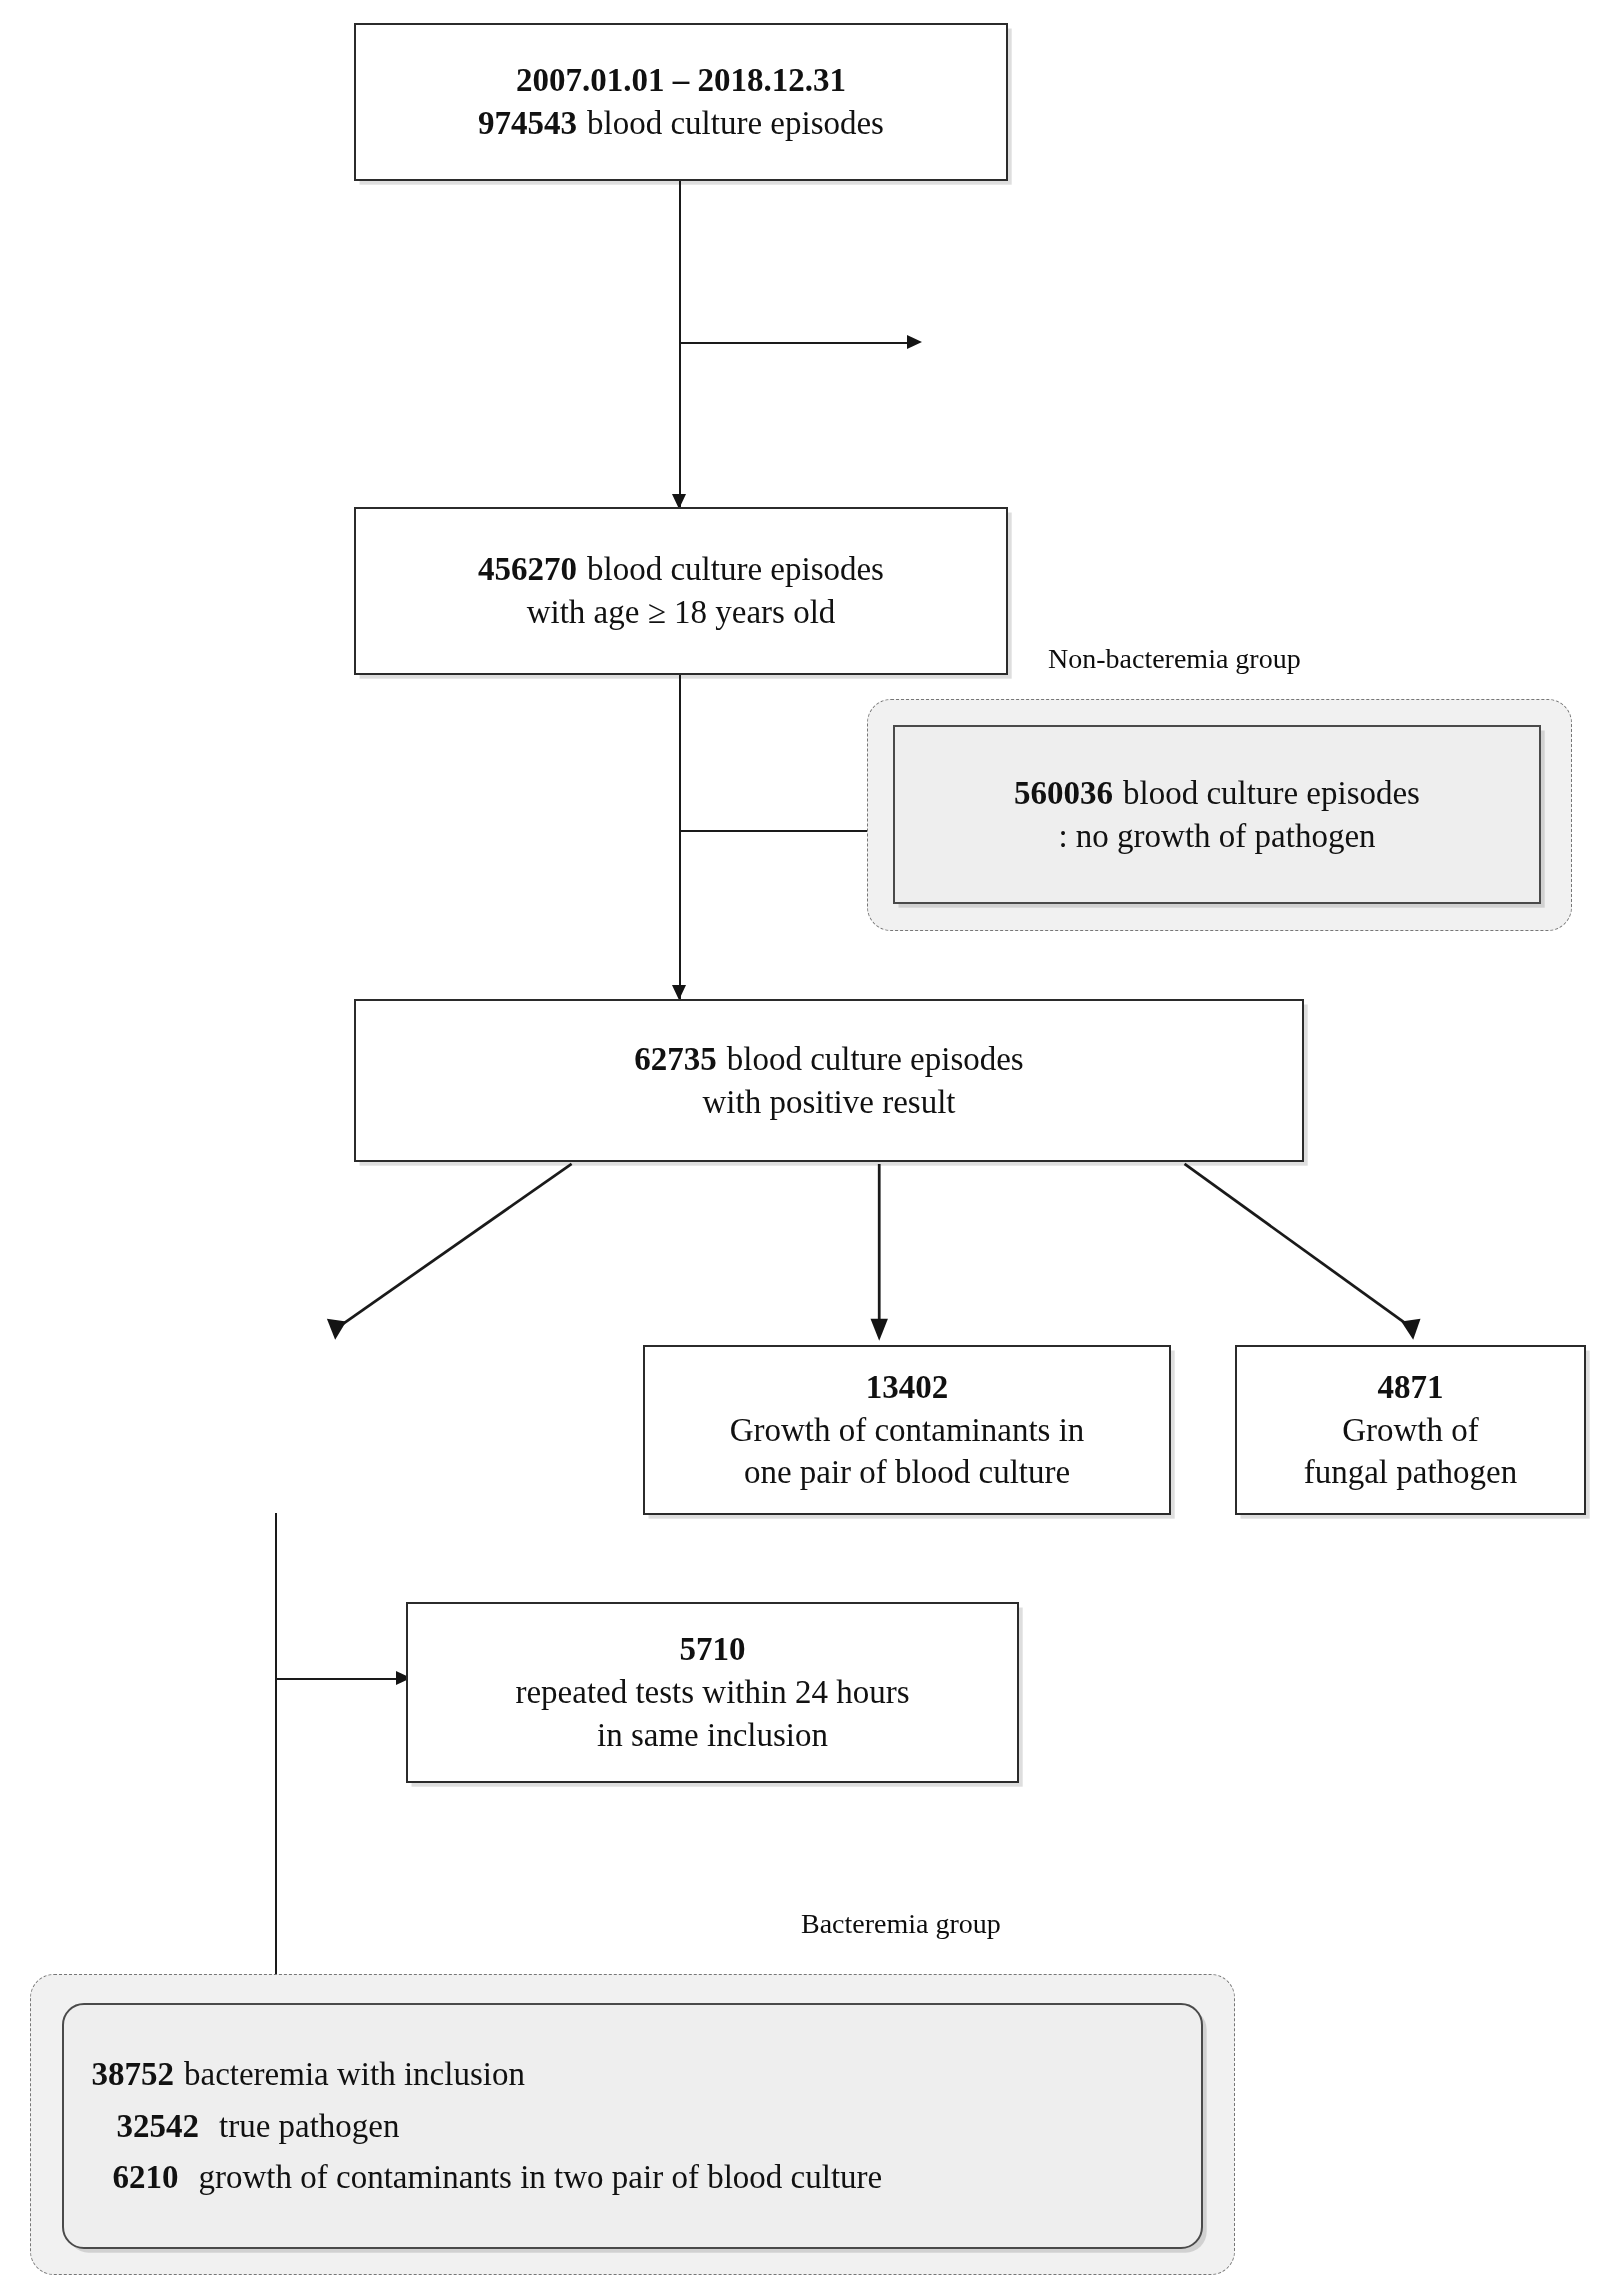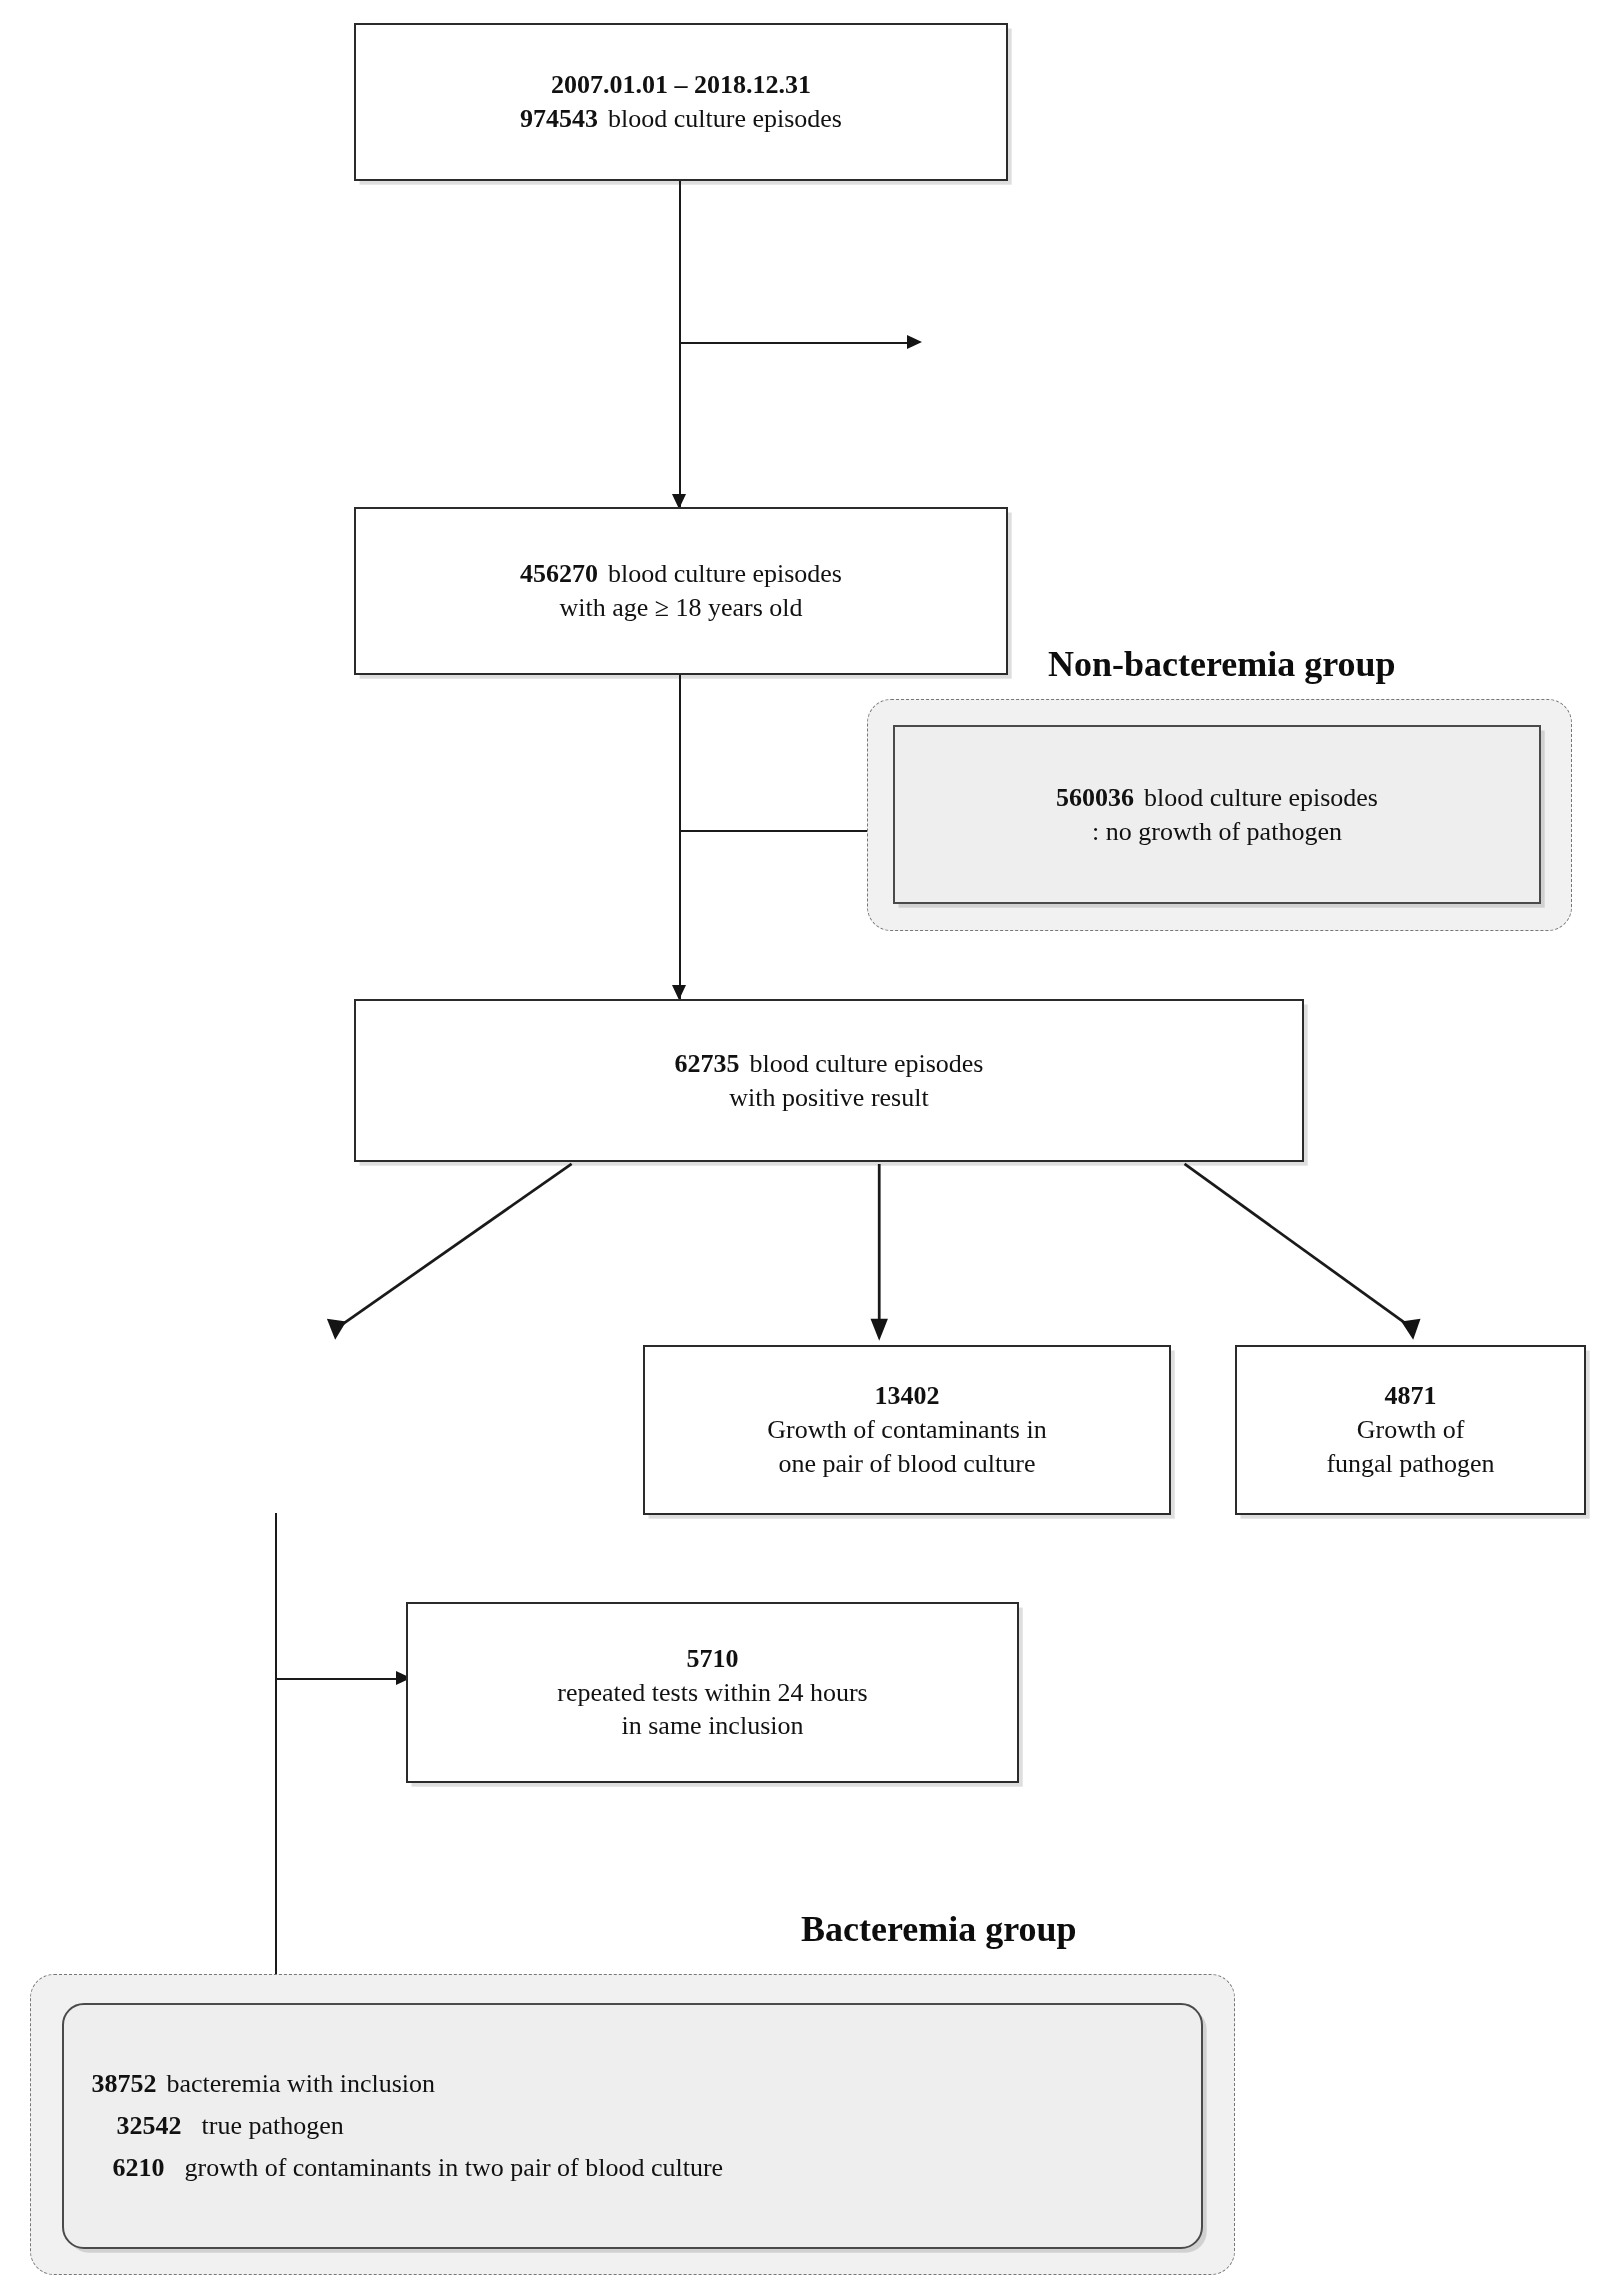--- a/index.html
+++ b/index.html
@@ -20,43 +20,43 @@
     position:absolute;
     box-sizing:border-box;
     background:#ffffff;
     border:2.3px solid #2b2b2b;
     display:flex;
     flex-direction:column;
     align-items:center;
     justify-content:center;
     text-align:center;
     line-height:1.30;
-    font-size:26px;
+    font-size:33px;
     box-shadow:4.6px 4.6px 0 -0.9px rgba(0,0,0,0.13);
   }
   .node .ln{display:block;white-space:nowrap;}
   .node .num{font-weight:bold;}
 
   
   .node.shaded{background:#eeeeee;border-color:#4a4a4a;}
 
   
   .group-dash{
     position:absolute;
     box-sizing:border-box;
     border:1.8px dashed #777777;
     border-radius:24px;
     background:#f1f1f1;
   }
 
   
   .group-label{
     position:absolute;
-    font-weight:bold;
-    font-size:36px;
+    font-weight:normal;
+    font-size:28px;
     white-space:nowrap;
     color:#0d0d0d;
     letter-spacing:0px;
   }
 
   
   .vline{position:absolute;background:#1a1a1a;width:2.3px;}
   .hline{position:absolute;background:#1a1a1a;height:2.3px;}
   .arrow-down{
     position:absolute;

